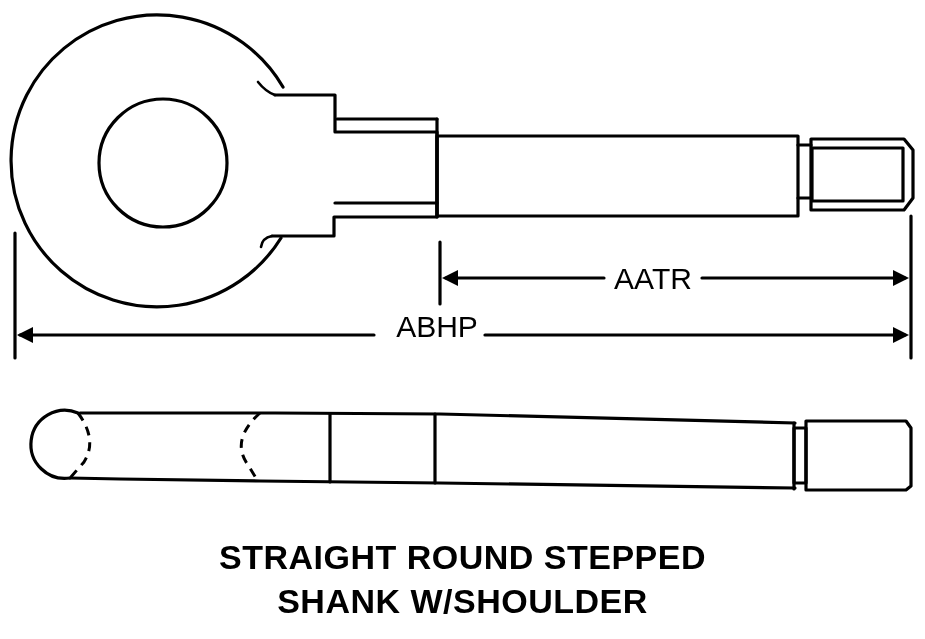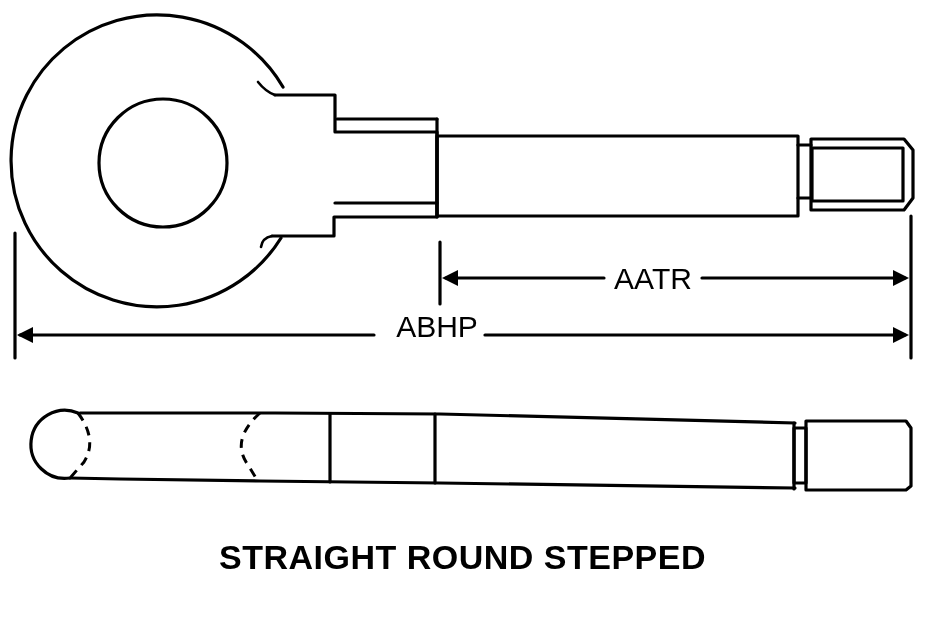--- a/index.html
+++ b/index.html
@@ -83,13 +83,14 @@
     <line class="ln" x1="794" y1="423" x2="794" y2="489"></line>
 
     <rect class="ln" x="794" y="428" width="12" height="55"></rect>
 
     <path class="ln" d="M 806 421 L 906 421 L 911 428 L 911 486 L 906 490 L 806 490 Z"></path>
   </g>
 </svg>
 
 <div class="caption" style="top: 535px;">
   <div>STRAIGHT ROUND STEPPED</div>
+  <div>SHANK W/SHOULDER</div>
 </div>
 
 </body></html>

